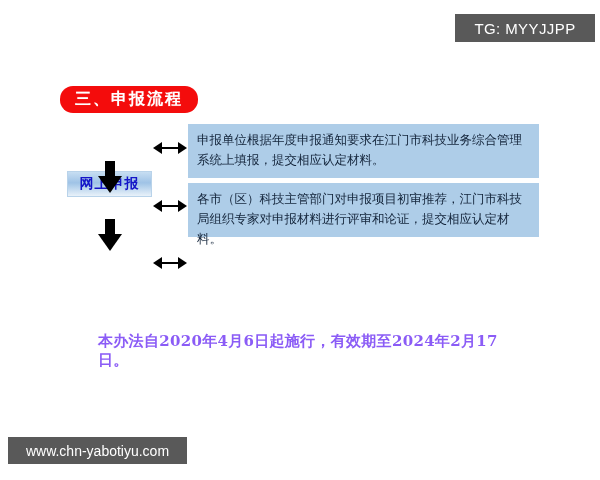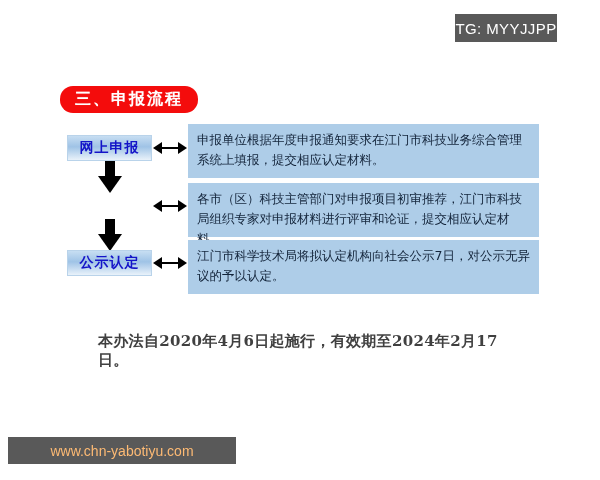--- a/index.html
+++ b/index.html
@@ -18,38 +18,38 @@
   .page {
     position: absolute;
     inset: 0;
   }
 
   
   .tag-top {
     position: absolute;
     left: 455px;
     top: 14px;
-    width: 102px;
+    width: 140px;
     height: 28px;
     background: #595959;
     color: #ffffff;
     font-size: 15px;
     letter-spacing: 0.4px;
     display: flex;
     align-items: center;
     justify-content: center;
   }
   .tag-bottom {
     position: absolute;
     left: 8px;
     top: 437px;
-    width: 228px;
+    width: 179px;
     height: 27px;
     background: #595959;
-    color: #fdba74;
+    color: #ffffff;
     font-size: 14px;
     display: flex;
     align-items: center;
     justify-content: center;
   }
 
   
   .heading {
     position: absolute;
     height: 27px;
@@ -78,20 +78,21 @@
     border: 1px solid #b9d3ea;
     display: flex;
     align-items: center;
     justify-content: center;
     color: #1414c8;
     font-weight: bold;
     font-size: 14px;
     letter-spacing: 1px;
     font-family: "DejaVu Serif", "Liberation Serif", serif;
     box-sizing: border-box;
+    margin-top: 36px;
   }
   #step-box-0 { top: 135px; }
   #step-box-1 { top: 193px; }
   #step-box-2 { top: 250px; }
 
   
   .desc-box {
     position: absolute;
     left: 188px;
     width: 351px;
@@ -172,21 +173,21 @@
   }
 
   
   .closing {
     position: absolute;
     left: 98px;
     top: 332px;
     width: 430px;
     font-size: 15px;
     font-weight: bold;
-    color: #404040;
+    color: #8b5cf6;
     letter-spacing: 0.3px;
     font-family: "DejaVu Serif", "Liberation Serif", serif;
   }
 </style>
 </head>
 <body>
 
 <div class="page">
 
   <div class="tag-top">TG: MYYJJPP</div>
@@ -213,28 +214,24 @@
     <span class="bar"></span>
     <span class="tip-r"></span>
   </div>
   <div class="desc-box" id="desc-box-1">各市（区）科技主管部门对申报项目初审推荐，江门市科技局组织专家对申报材料进行评审和论证，提交相应认定材料。</div>
 
   <div class="down-arrow" id="down-arrow-1">
     <span class="shaft"></span>
     <span class="head"></span>
   </div>
 
-  <div class="step-box" id="step-box-2">
-    <span>公示认定</span>
-  </div>
   <div class="dbl-arrow" id="dbl-arrow-2">
     <span class="tip-l"></span>
     <span class="bar"></span>
     <span class="tip-r"></span>
   </div>
-  <div class="desc-box" id="desc-box-2">江门市科学技术局将拟认定机构向社会公示7日，对公示无异议的予以认定。</div>
 
 
   <div class="closing">本办法自2020年4月6日起施行，有效期至2024年2月17日。</div>
 
   <div class="tag-bottom">www.chn-yabotiyu.com</div>
 
 </div>
 
 </body></html>

